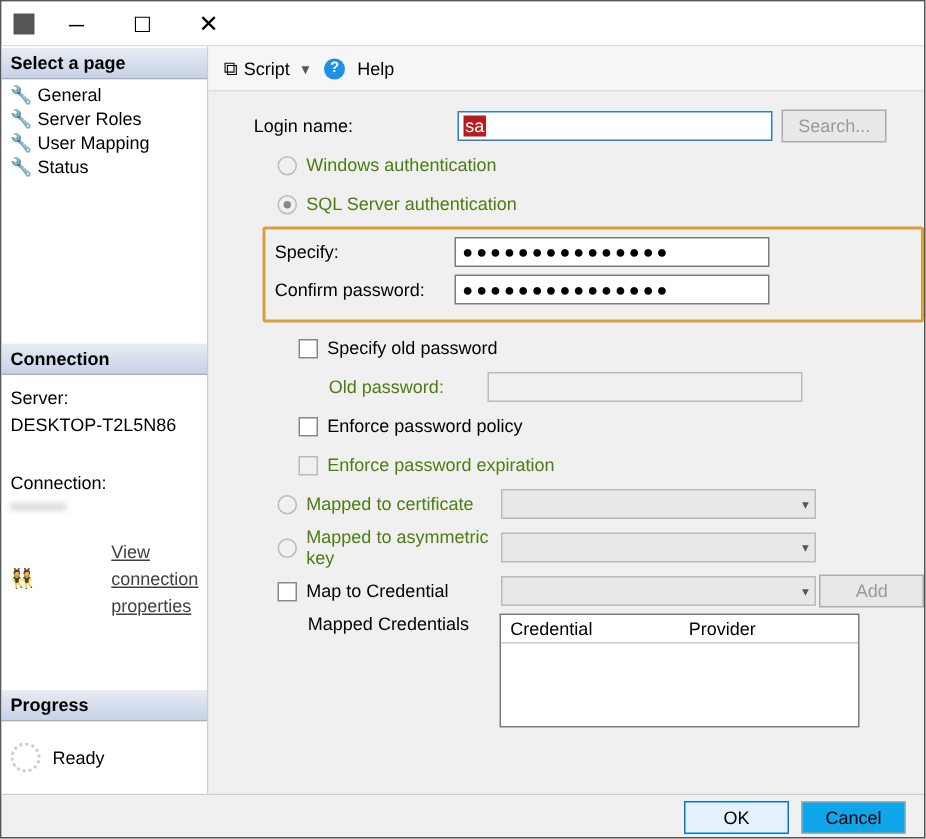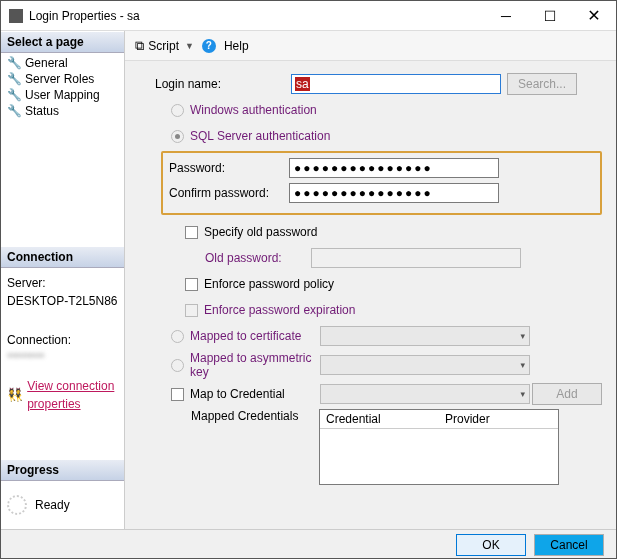--- a/index.html
+++ b/index.html
@@ -60,21 +60,21 @@
     display: flex; align-items: center;
     padding: 1px 6px;
   }
   .page-item .wrench {
     width: 14px; text-align: center; margin-right: 4px;
     color: #555;
   }
   .left-flex { flex: 1; background:#fff; }
   .conn-body { background: #fff; padding: 6px; line-height: 1.5; }
   .conn-link { display:flex; align-items:center; margin-top:10px;}
-  .conn-link a { color: #be185d; text-decoration: underline; }
+  .conn-link a { color: #404040; text-decoration: underline; margin-left: 47px; }
   .conn-link .net-icon { margin-right:4px; font-size:13px;}
   .progress-body { background: #fff; padding: 10px 6px; display:flex; align-items:center; height:48px;}
   .spinner {
     width:20px;height:20px;border:2px dotted #ccc;border-radius:50%;
     margin-right:8px;
   }
   .blurred { filter: blur(2px); color:#888; }
 
   .right-pane {
     flex: 1;
@@ -138,21 +138,21 @@
   .btn[disabled] { color:#9a9a9a; background:#e8e8e8; }
   .btn.primary { border:1.5px solid #0078d7; background:#e5f1fb;}
   .radio, .check {
     width:13px;height:13px;border:1px solid #888;background:#fff;
     display:inline-flex;align-items:center;justify-content:center;
     margin-right:6px; flex-shrink:0;
   }
   .radio { border-radius:50%; }
   .radio.disabled, .check.disabled { border-color:#bbb; background:#f0f0f0;}
   .radio.selected::after { content:""; width:5px;height:5px;background:#888;border-radius:50%;}
-  .disabled-text { color:#701a75; }
+  .disabled-text { color:#4d7c0f; }
 
   .highlight-box {
     border: 2px solid #d8a03c;
     border-radius: 2px;
     padding: 4px 6px 6px 6px;
     margin: 2px 0 6px 10px;
   }
   .highlight-box .row { margin-bottom:3px;}
   .highlight-box .label-col { width:120px; padding-left:0;}
   .pw-input { width: 210px; letter-spacing:2px; font-family: Arial; }
@@ -180,21 +180,20 @@
     padding: 0 12px; gap:8px;
     background:#f0f0f0;
   }
   .add-col { width: 72px; display:flex; justify-content:flex-end;}
 </style>
 </head>
 <body>
 
 <div class="titlebar">
   <div class="app-icon"></div>
-  <div class="title">Login Properties - sa</div>
   <div class="win-btns">
     <div class="win-btn">─</div>
     <div class="win-btn">☐</div>
     <div class="win-btn close">✕</div>
   </div>
 </div>
 
 <div class="body-split">
 
   <div class="left-pane">
@@ -266,21 +265,21 @@
         <span class="disabled-text">Windows authentication</span>
       </div>
       <div class="row">
         <div style="width:20px"></div>
         <span class="radio disabled selected"></span>
         <span class="disabled-text">SQL Server authentication</span>
       </div>
 
       <div class="highlight-box">
         <div class="row">
-          <div class="label-col">Password:</div>
+          <div class="label-col">Specify:</div>
           <input type="text" class="pw-input" value="●●●●●●●●●●●●●●●" style="">
         </div>
         <div class="row">
           <div class="label-col">Confirm password:</div>
           <input type="text" class="pw-input" value="●●●●●●●●●●●●●●●" style="">
         </div>
       </div>
 
       <div class="row">
         <div style="width:34px"></div>

